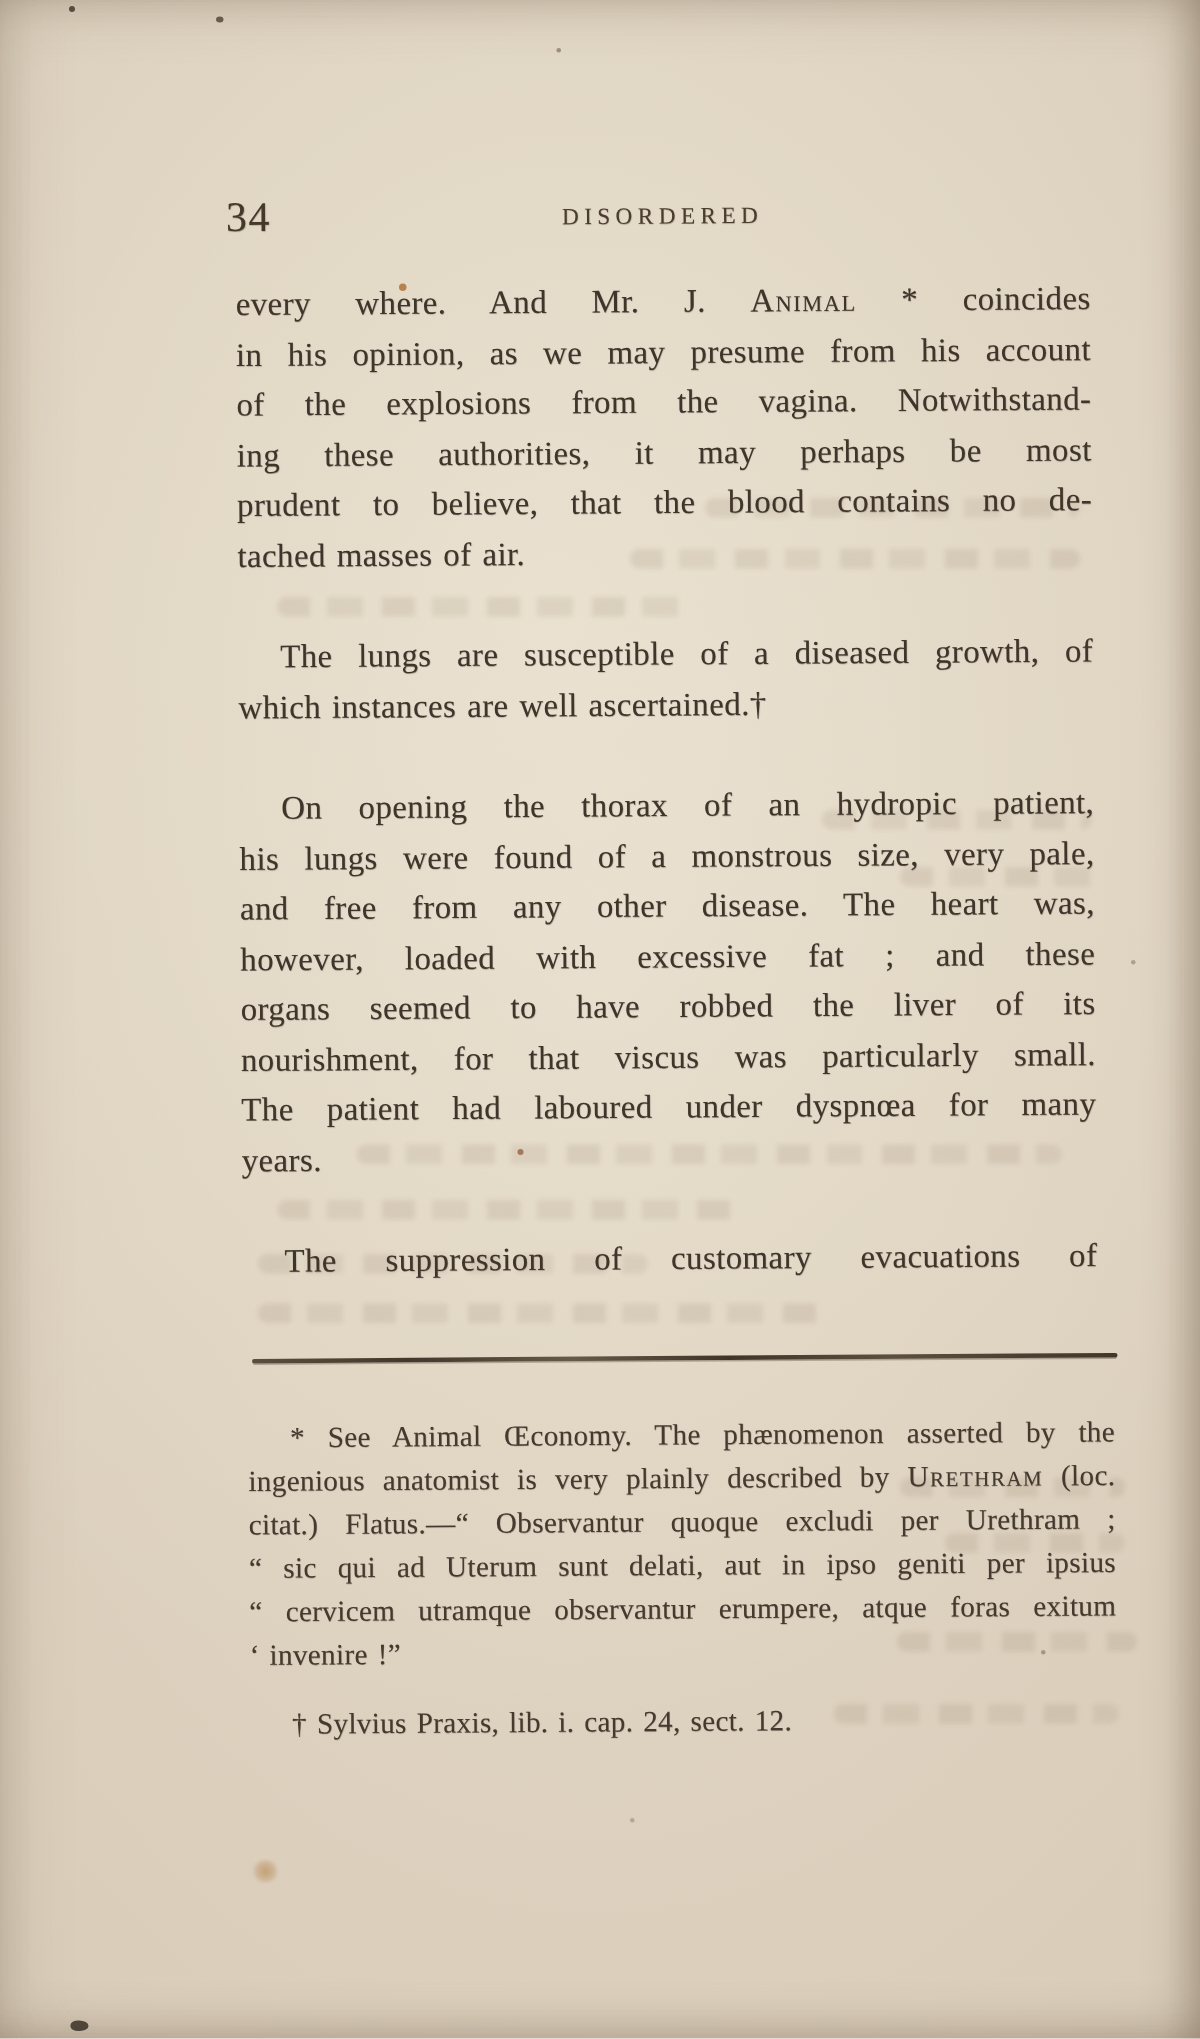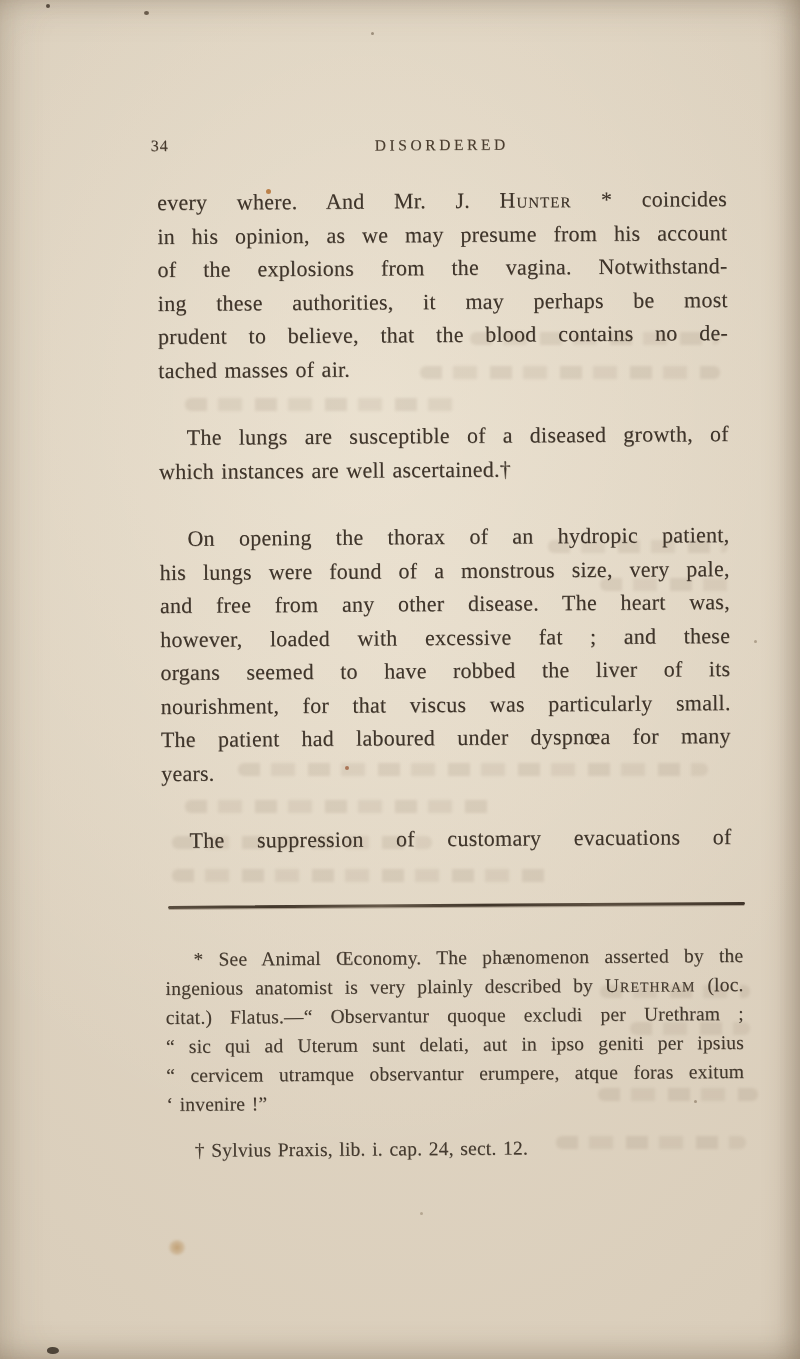--- a/index.html
+++ b/index.html
@@ -28,21 +28,21 @@
   .content {
     position: absolute; inset: 0;
     transform: rotate(-0.4deg);
     transform-origin: 157px 190px;
     color: #3f352b;
   }
 
   
   .folio {
     position: absolute; left: 151px; top: 135px;
-    font-size: 16px; line-height: 22px;
+    font-size: 28px; line-height: 22px;
     letter-spacing: 1px;
     color: #46392c;
     text-shadow: 0.3px 0.4px 0.6px rgba(62,50,38,0.45);
   }
   .running-head {
     position: absolute; left: 157px; top: 139px; width: 570px;
     text-align: center;
     font-size: 15.5px; line-height: 15.5px;
     letter-spacing: 3.6px;
     color: #4a3d2f;
@@ -132,21 +132,21 @@
   <div class="speck" style="left:420px; top:1212px; width:3px; height:3px; background:rgba(110,88,62,0.35);"></div>
 
   <div class="content">
 
     <div class="folio">34</div>
     <div class="running-head">DISORDERED</div>
 
     <div class="body-text">
 
       <div class="para">
-        <div class="line"><span>every where.  And Mr. J. </span><span class="sc">Hunter</span><span> * coincides</span></div>
+        <div class="line"><span>every where.  And Mr. J. </span><span class="sc">Animal</span><span> * coincides</span></div>
         <div class="line">in his opinion, as we may presume from his account</div>
         <div class="line">of the explosions from the vagina.  Notwithstand-</div>
         <div class="line">ing these authorities, it may perhaps be most</div>
         <div class="line">prudent to believe, that the blood contains no de-</div>
         <div class="line last">tached masses of air.</div>
       </div>
 
       <div class="para">
         <div class="line indent">The lungs are susceptible of a diseased growth, of</div>
         <div class="line last">which instances are well ascertained.†</div>

